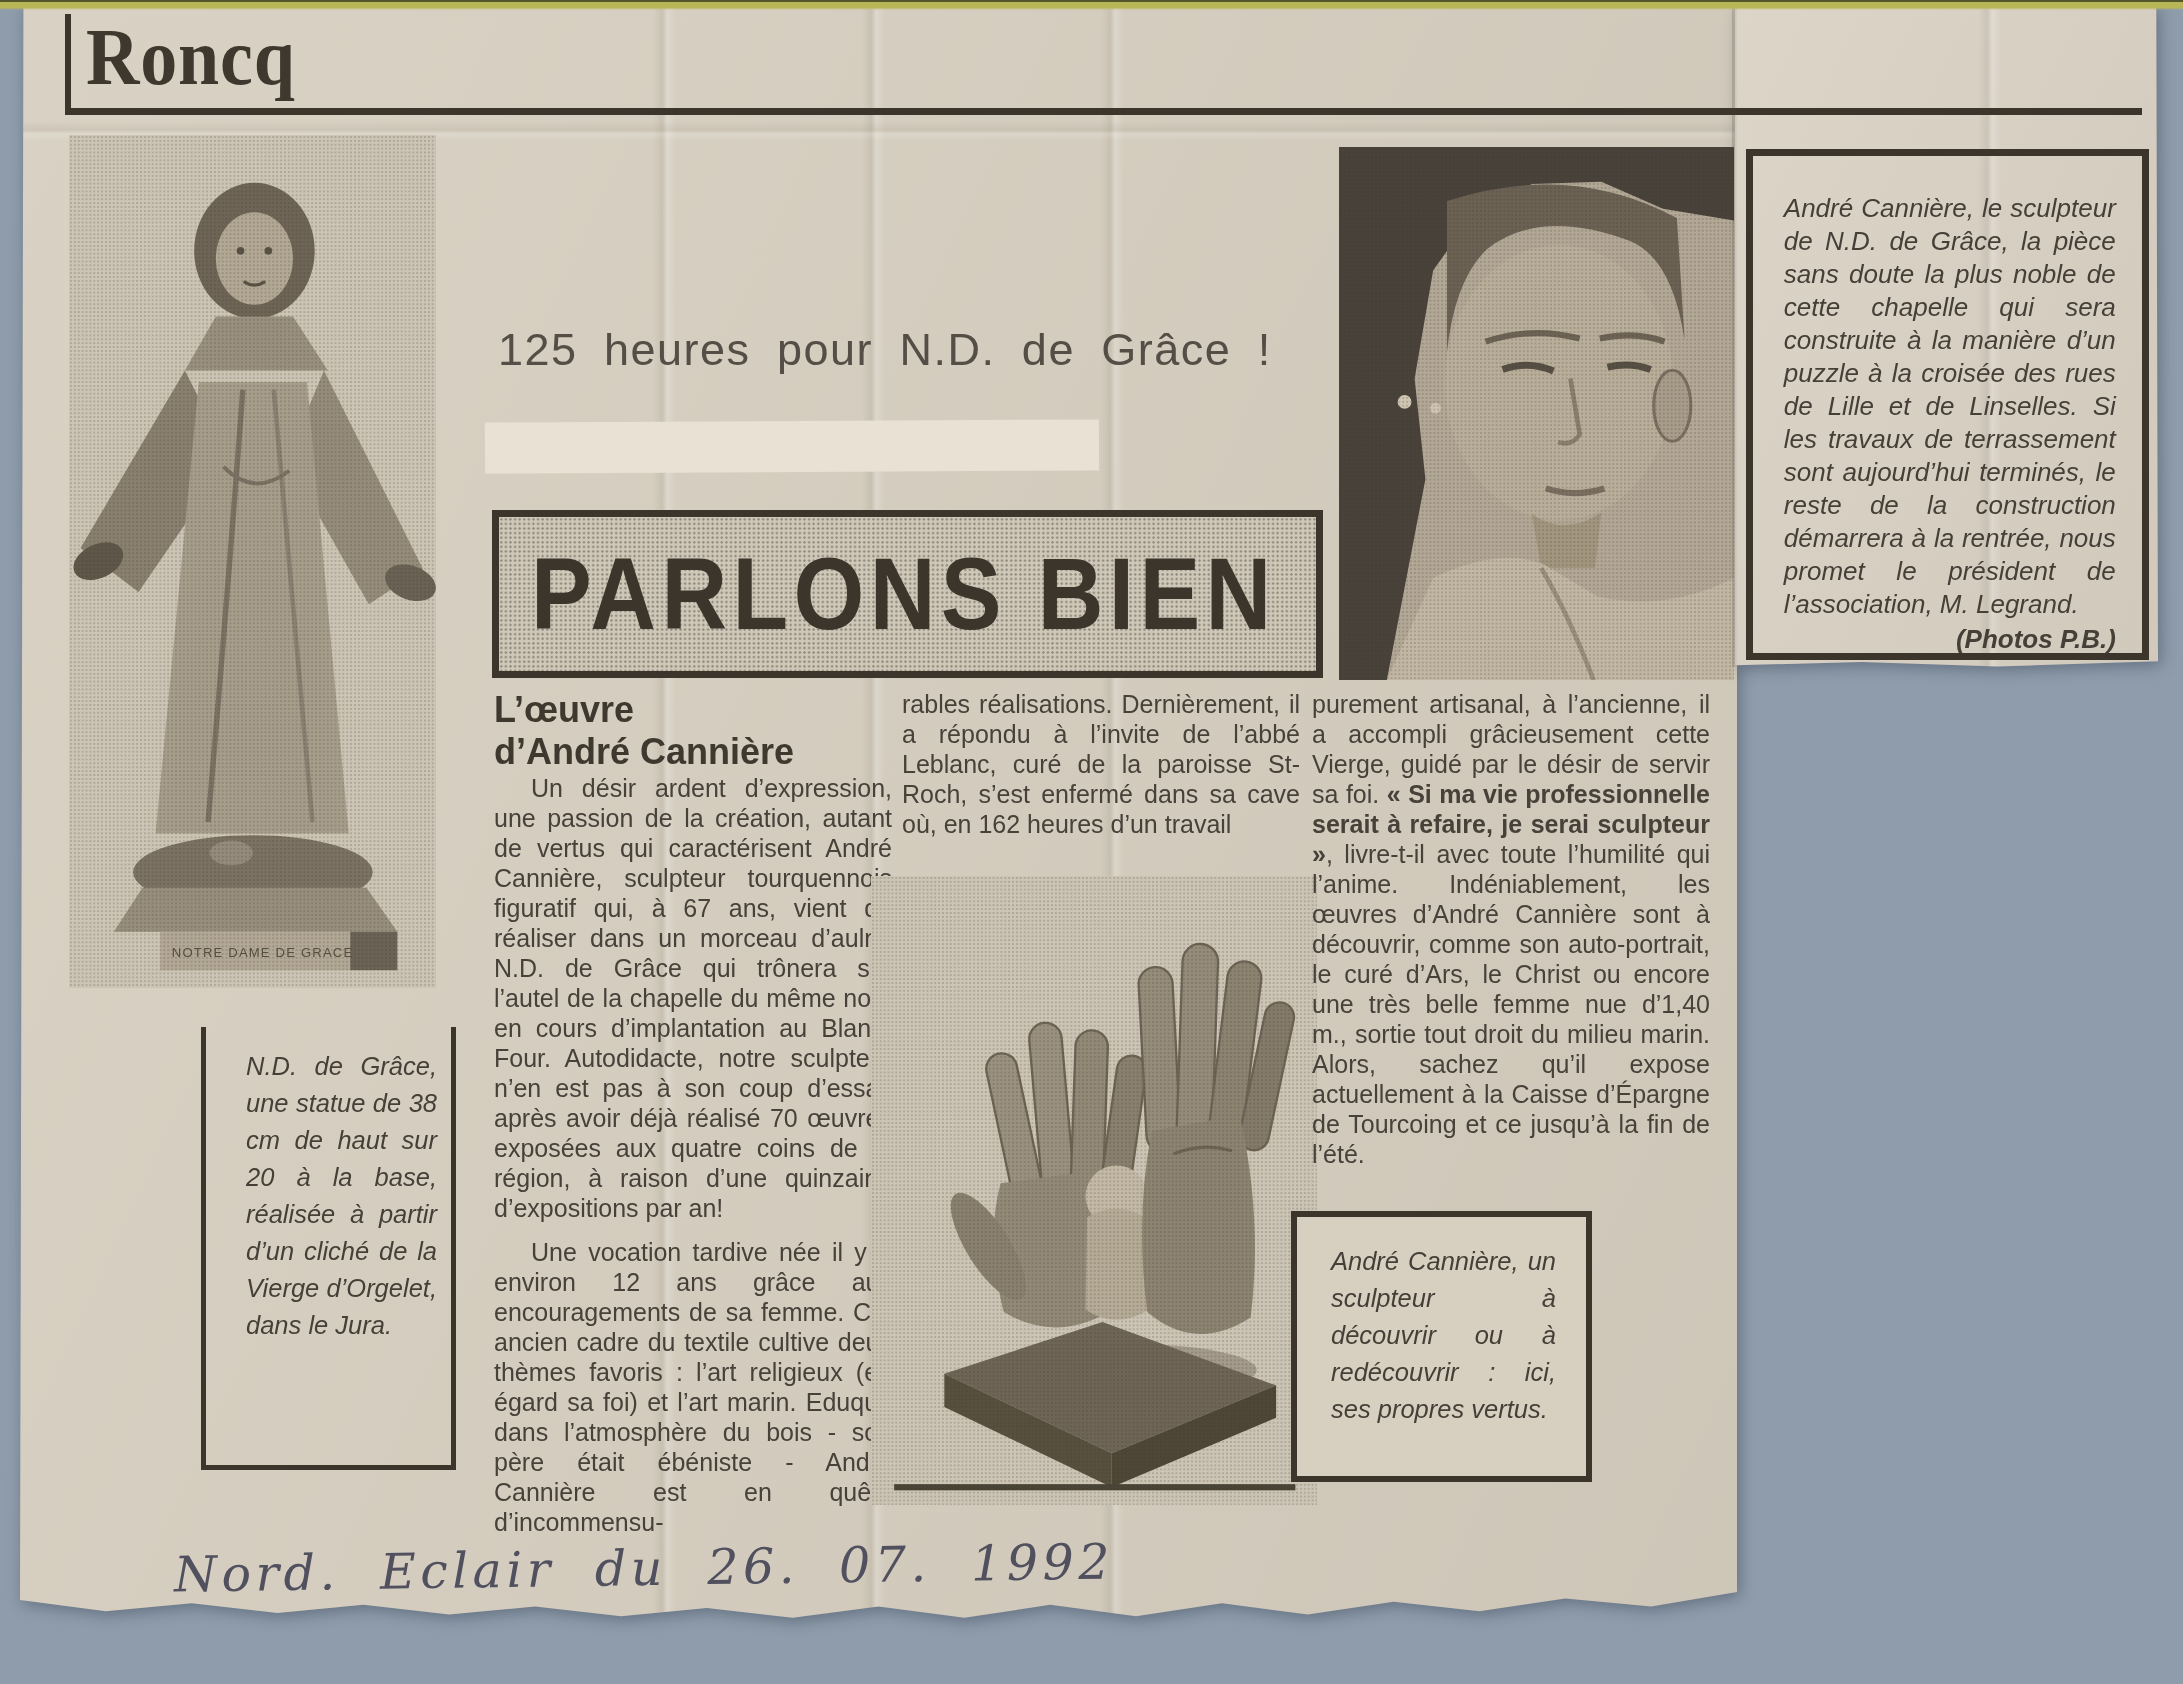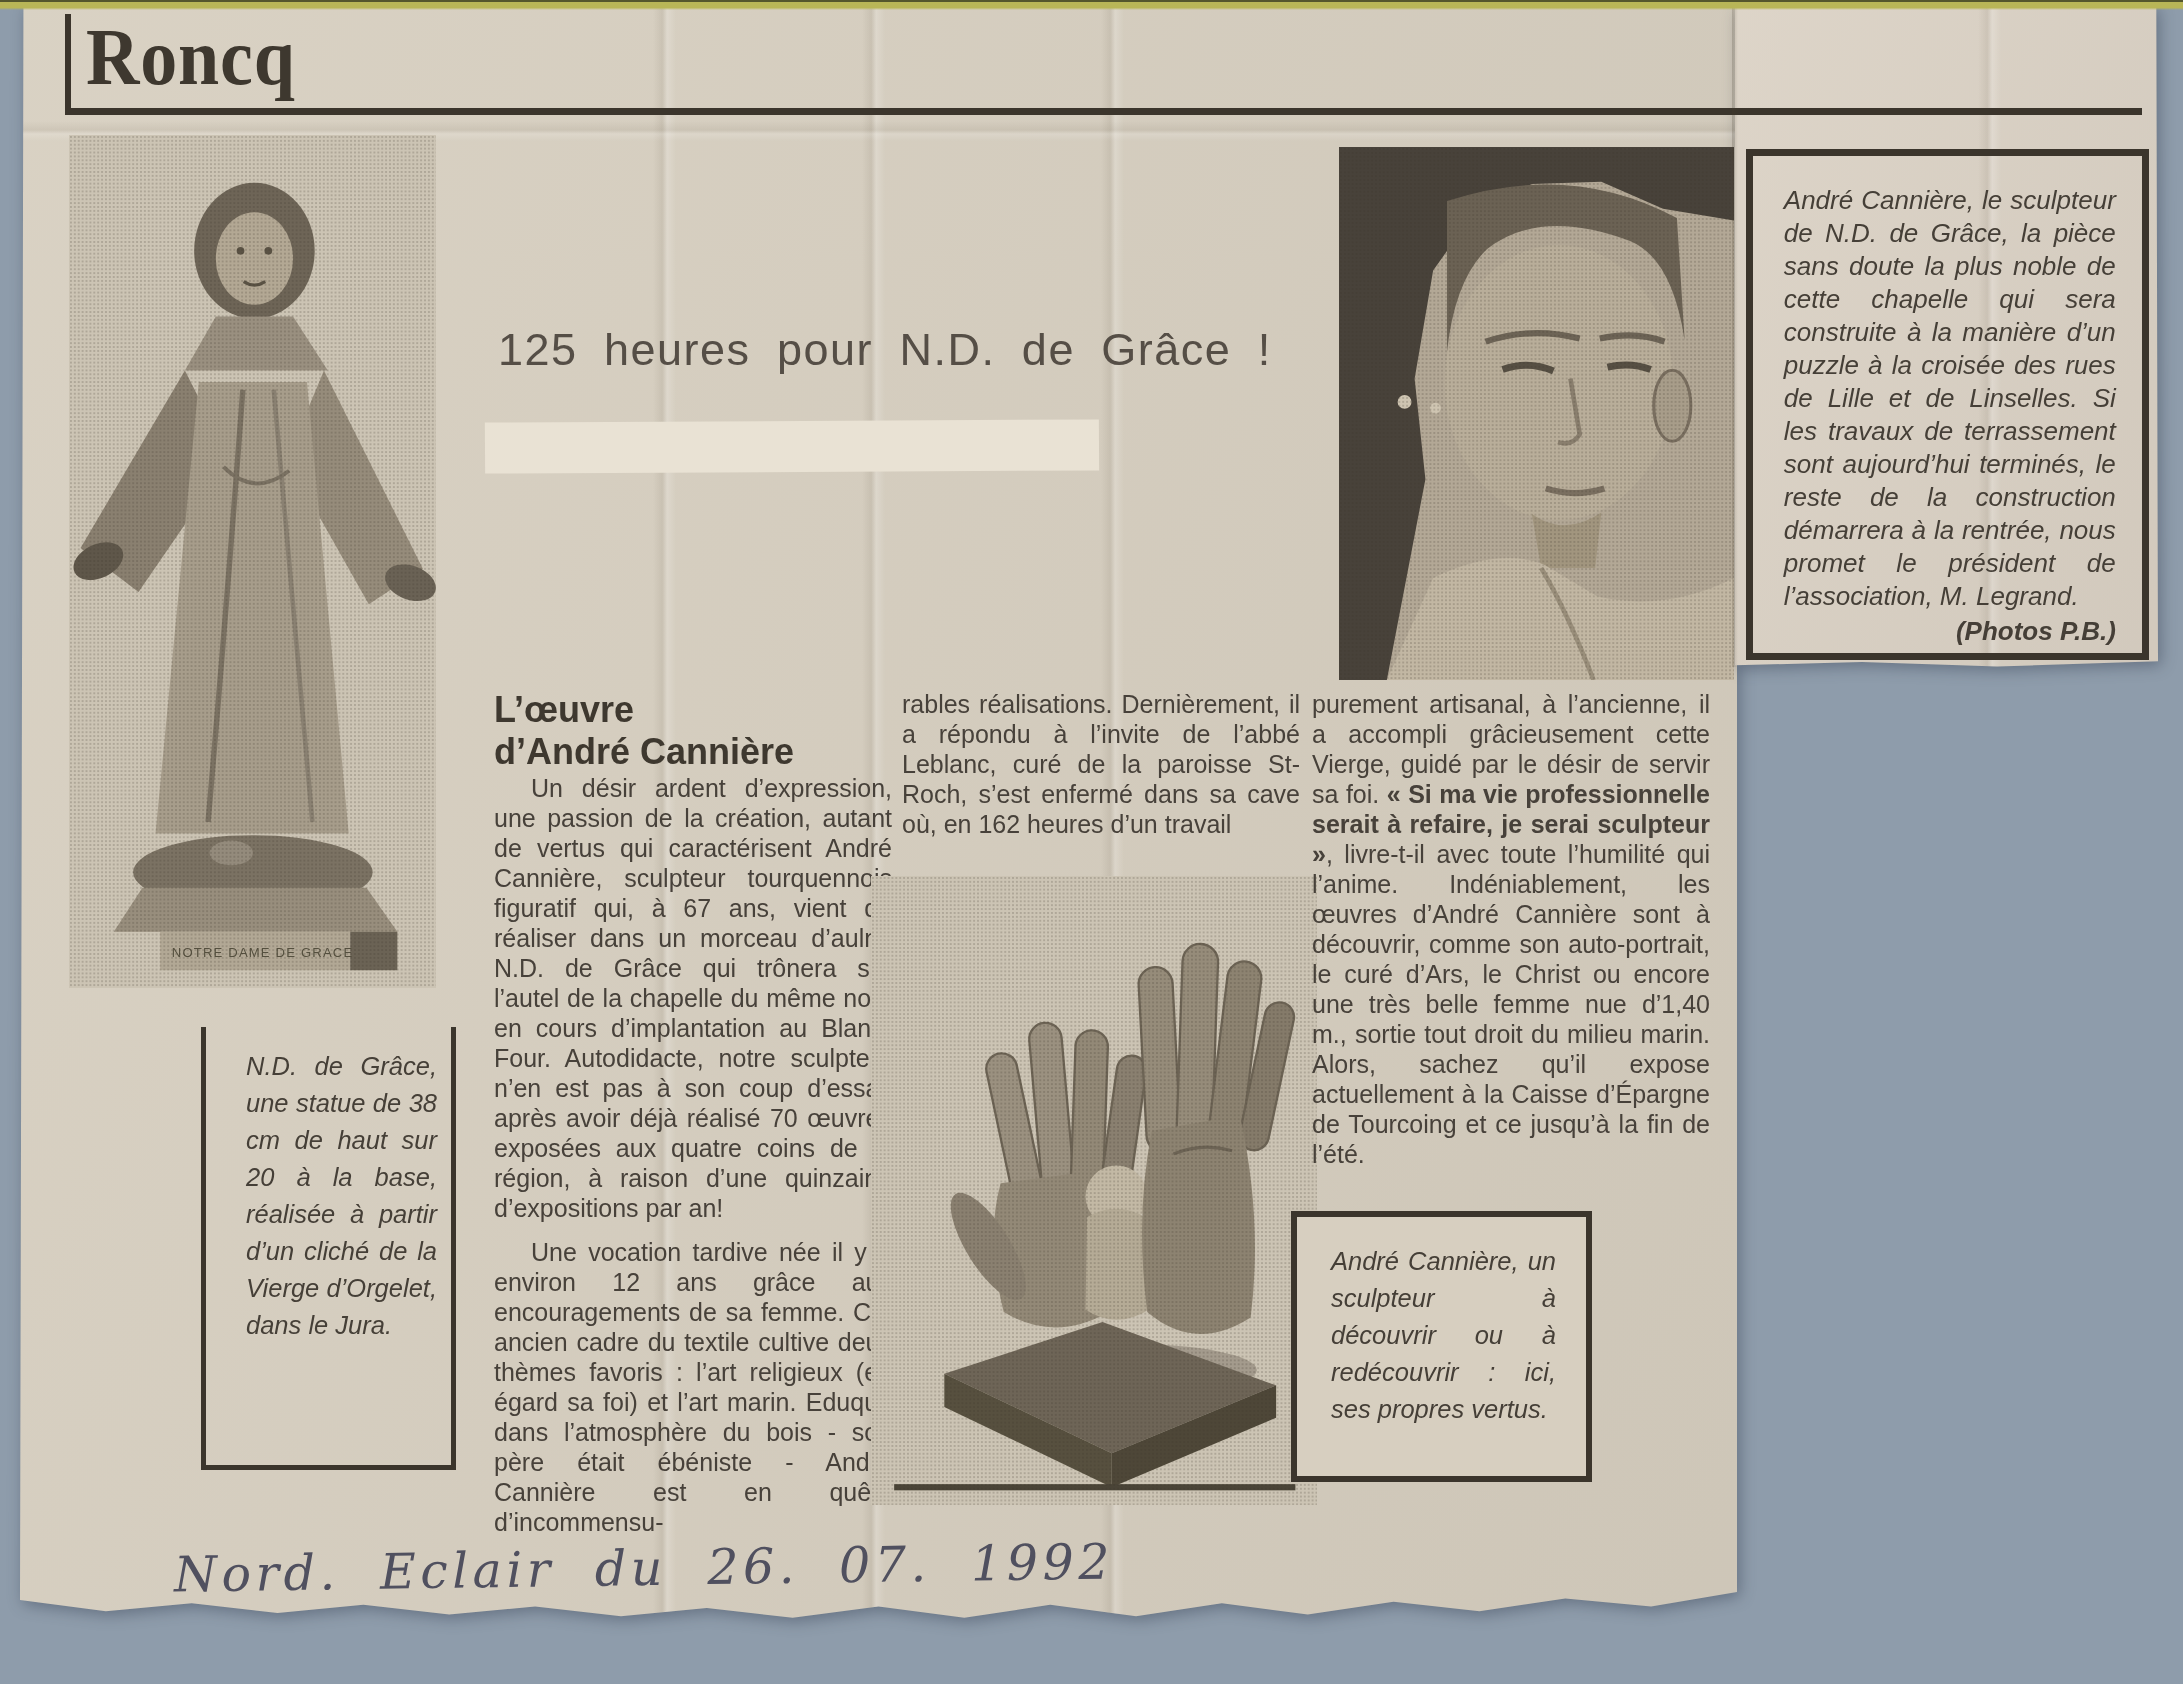--- a/index.html
+++ b/index.html
@@ -67,21 +67,21 @@
   #statue-caption { position:absolute; left:246px; top:1048px; width:191px;
     font-size:25.5px; line-height:37px; }
 
   .caption-box { position:absolute; border:6.2px solid #3b352c; background:#d7cfc0; z-index:20; }
   #hands-caption-box { left:1291px; top:1211px; width:289px; height:259px; }
   #hands-caption-box .caption-text { position:absolute; left:34px; top:26px; width:225px;
     font-size:25.5px; line-height:37px; }
 
   #portrait-caption-box { position:absolute; left:10.8px; top:144px; width:403px; height:511px;
     border:7px solid #3b352c; background:transparent; box-sizing:border-box; }
-  #portrait-caption-box .caption-text { position:absolute; left:31px; top:28px; width:332px;
+  #portrait-caption-box .caption-text { position:absolute; left:31px; top:36px; width:332px;
     font-size:26px; line-height:33px; }
   .credit { text-align:right; font-weight:bold; margin-top:2px; }
 
   .handwriting { position:absolute; left:174px; top:1540px; font-family:"DejaVu Serif", serif;
     font-style:italic; font-size:49px; color:#50505f; letter-spacing:4.6px; word-spacing:20px;
     transform:rotate(-0.8deg); }
 </style>
 </head>
 <body>
 
@@ -140,20 +140,23 @@
     </svg>
   </div>
 
   <div class="rule" style="left:201px; top:1027px; width:5.4px; height:443px;"></div>
   <div class="rule" style="left:451px; top:1027px; width:5.4px; height:443px;"></div>
   <div class="rule" style="left:201px; top:1465px; width:255px; height:5.4px;"></div>
   <div id="statue-caption" class="caption-text">N.D. de Grâce, une statue de 38 cm de haut sur 20 à la base, réalisée à partir d’un cliché de la Vierge d’Orgelet, dans le Jura.</div>
 
   <div class="subtitle">125 heures pour N.D. de Grâce !</div>
   <div class="whiteout"></div>
+  <div class="banner" style="left:492px; top:510px; width:817px; height:154px;">
+    <div class="banner-label">PARLONS BIEN</div>
+  </div>
 
   <div class="col" style="left:494px;">
     <div class="art-heading">
       <div>L’œuvre</div>
       <div>d’André Cannière</div>
     </div>
     <p class="indent">Un désir ardent d’expression, une passion de la création, autant de vertus qui caractérisent André Cannière, sculpteur tourquennois figuratif qui, à 67 ans, vient de réaliser dans un morceau d’aulne N.D. de Grâce qui trônera sur l’autel de la chapelle du même nom en cours d’implantation au Blanc-Four. Autodidacte, notre sculpteur n’en est pas à son coup d’essai, après avoir déjà réalisé 70 œuvres exposées aux quatre coins de la région, à raison d’une quinzaine d’expositions par an!</p>
     <p class="indent">Une vocation tardive née il y a environ 12 ans grâce aux encouragements de sa femme. Cet ancien cadre du textile cultive deux thèmes favoris : l’art religieux (eu égard sa foi) et l’art marin. Eduqué dans l’atmosphère du bois - son père était ébéniste - André Cannière est en quête d’incommensu-</p>
   </div>
 

